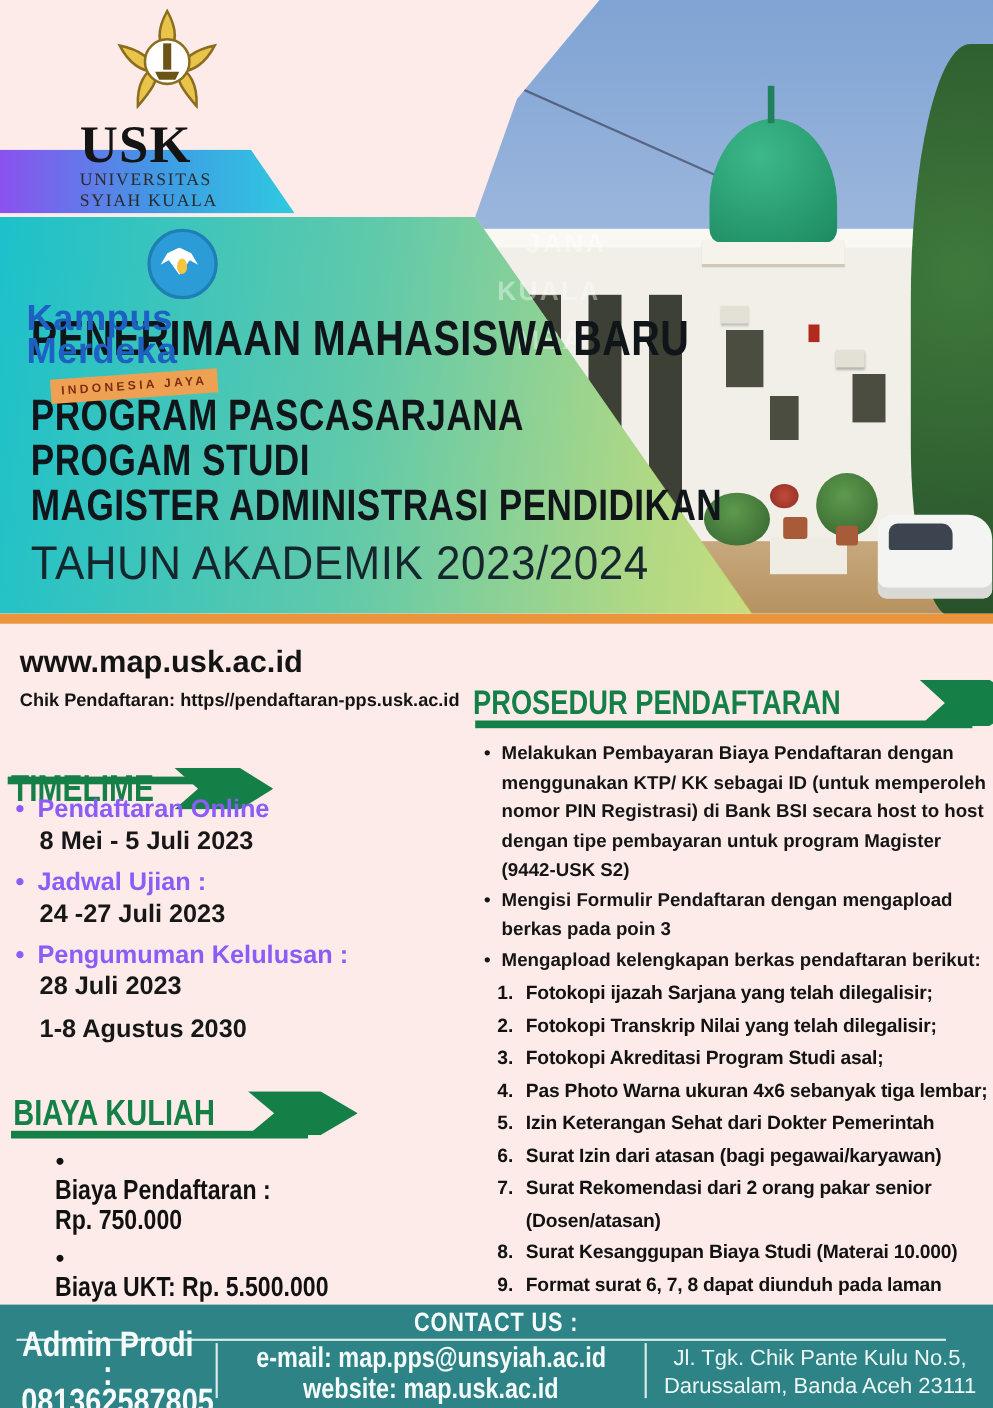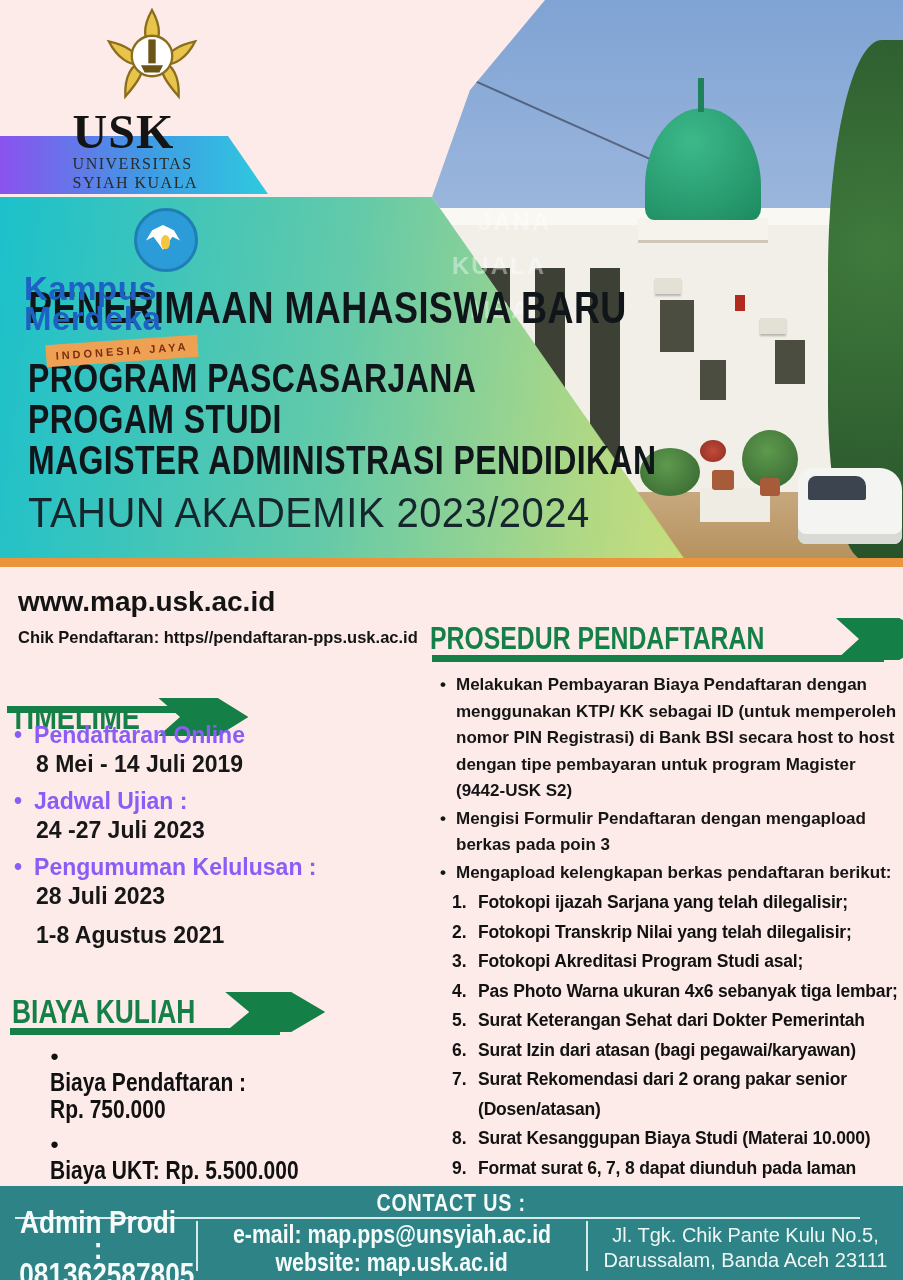--- a/index.html
+++ b/index.html
@@ -208,32 +208,32 @@
 
 <div class="tl-head">
   <span class="sec-title condL">TIMELIME</span>
   <span class="arrow"></span>
 </div>
 <div class="underbar tl-under"></div>
 
 <div class="tl-list">
   <div class="tl-item">
     <div class="tl-label">Pendaftaran Online</div>
-    <div class="tl-date">8 Mei - 14 Juli 2019</div>
+    <div class="tl-date">8 Mei - 5 Juli 2023</div>
   </div>
   <div class="tl-item">
     <div class="tl-label">Jadwal Ujian :</div>
     <div class="tl-date"> 24 -27 Juli 2023</div>
   </div>
   <div class="tl-item">
     <div class="tl-label">Pengumuman Kelulusan :</div>
     <div class="tl-date">28 Juli 2023</div>
   </div>
   <div class="tl-item">
-    <div class="tl-date">1-8 Agustus 2021</div>
+    <div class="tl-date">1-8 Agustus 2030</div>
   </div>
 </div>
 
 <div class="bk-head">
   <span class="sec-title condL">BIAYA KULIAH</span>
   <span class="arrow"></span>
 </div>
 <div class="underbar bk-under"></div>
 
 <div class="bk-list">
@@ -268,21 +268,21 @@
   <div class="pr-num-item">
       <span class="num">3.</span>
       <span class="txt">Fotokopi Akreditasi Program Studi asal;</span>
     </div>
   <div class="pr-num-item">
       <span class="num">4.</span>
       <span class="txt">Pas Photo Warna ukuran 4x6 sebanyak tiga lembar;</span>
     </div>
   <div class="pr-num-item">
       <span class="num">5.</span>
-      <span class="txt">Surat Keterangan Sehat dari Dokter Pemerintah</span>
+      <span class="txt">Izin Keterangan Sehat dari Dokter Pemerintah</span>
     </div>
   <div class="pr-num-item">
       <span class="num">6.</span>
       <span class="txt">Surat Izin dari atasan (bagi pegawai/karyawan)</span>
     </div>
   <div class="pr-num-item">
       <span class="num">7.</span>
       <span class="txt">Surat Rekomendasi dari 2 orang pakar senior
 (Dosen/atasan)</span>
     </div>

